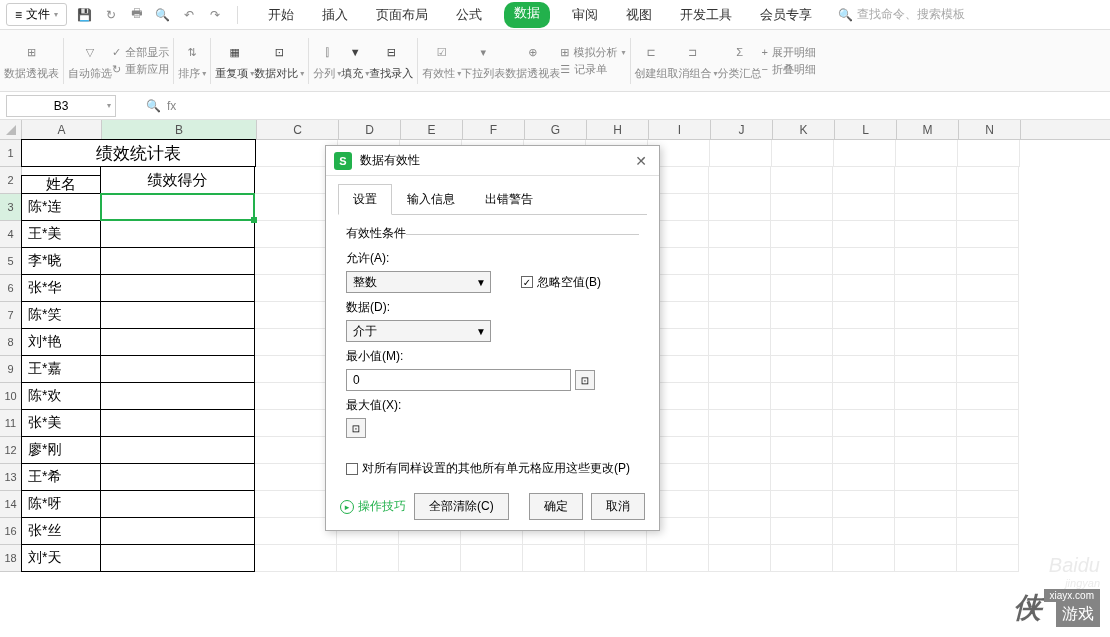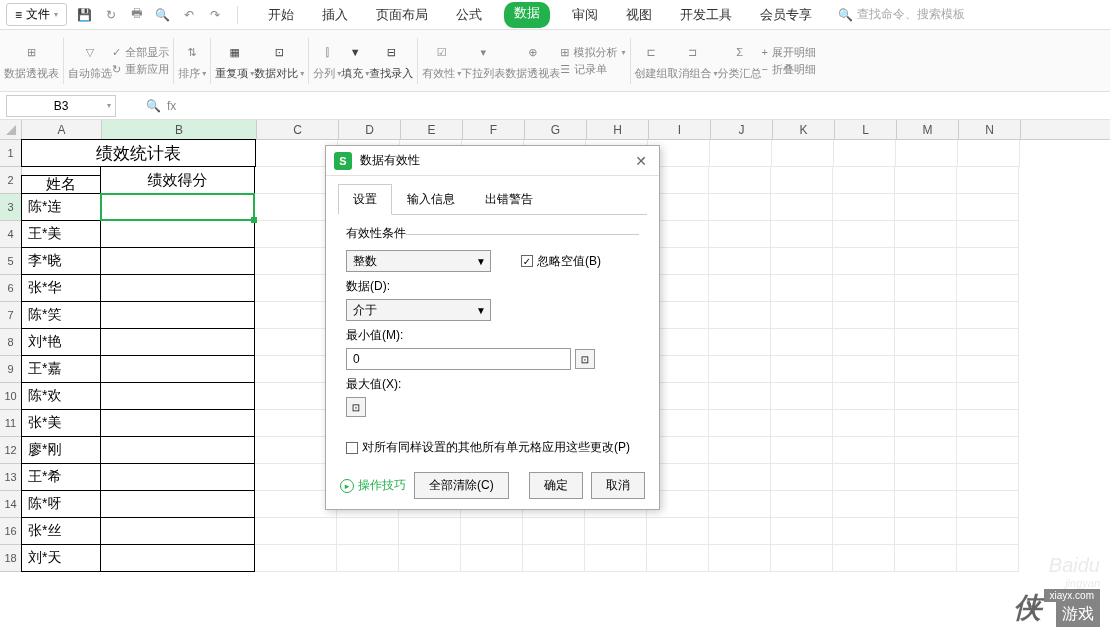--- a/index.html
+++ b/index.html
@@ -553,20 +553,21 @@
     <span class="dlg-close">✕</span>
   </div>
   <div class="dlg-tabs">
     <div class="dlg-tab active">设置</div>
     <div class="dlg-tab">输入信息</div>
     <div class="dlg-tab">出错警告</div>
   </div>
   <div class="dlg-body">
     <div class="fieldset-label">有效性条件</div>
     <div class="form-row">
+      <div class="form-label">允许(A):</div>
       <div class="form-row-inline">
         <div class="form-select">
           <span>整数</span>
           <span class="sel-arrow">▼</span>
         </div>
         <div class="checkbox">
           <span class="box">✓</span>
           <span>忽略空值(B)</span>
         </div>
       </div>

